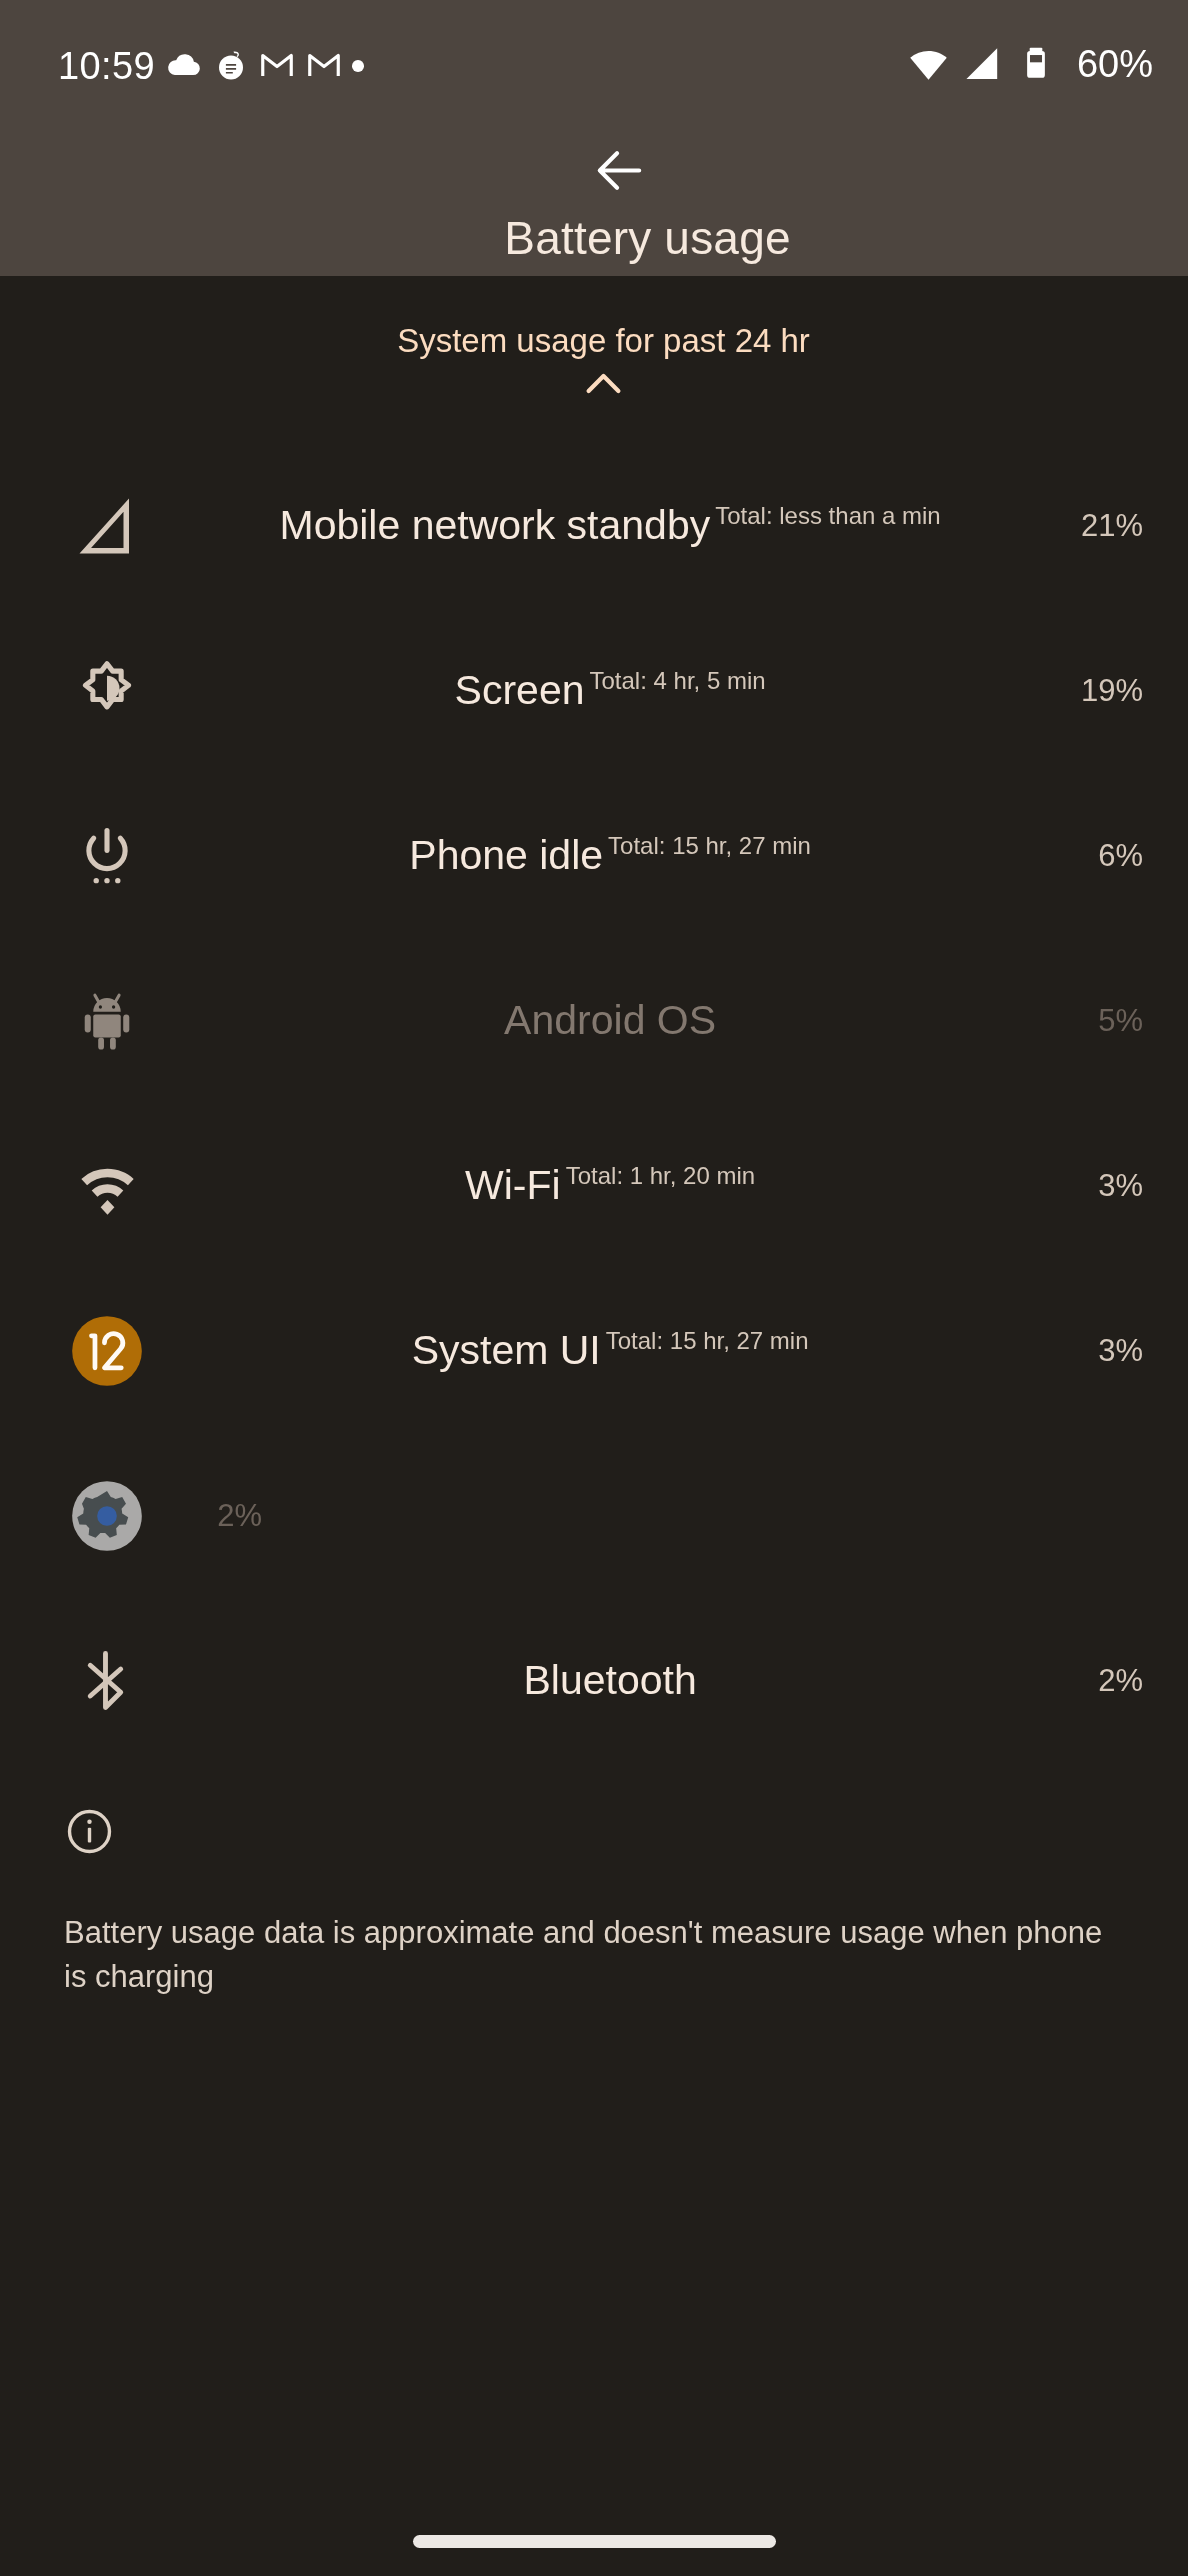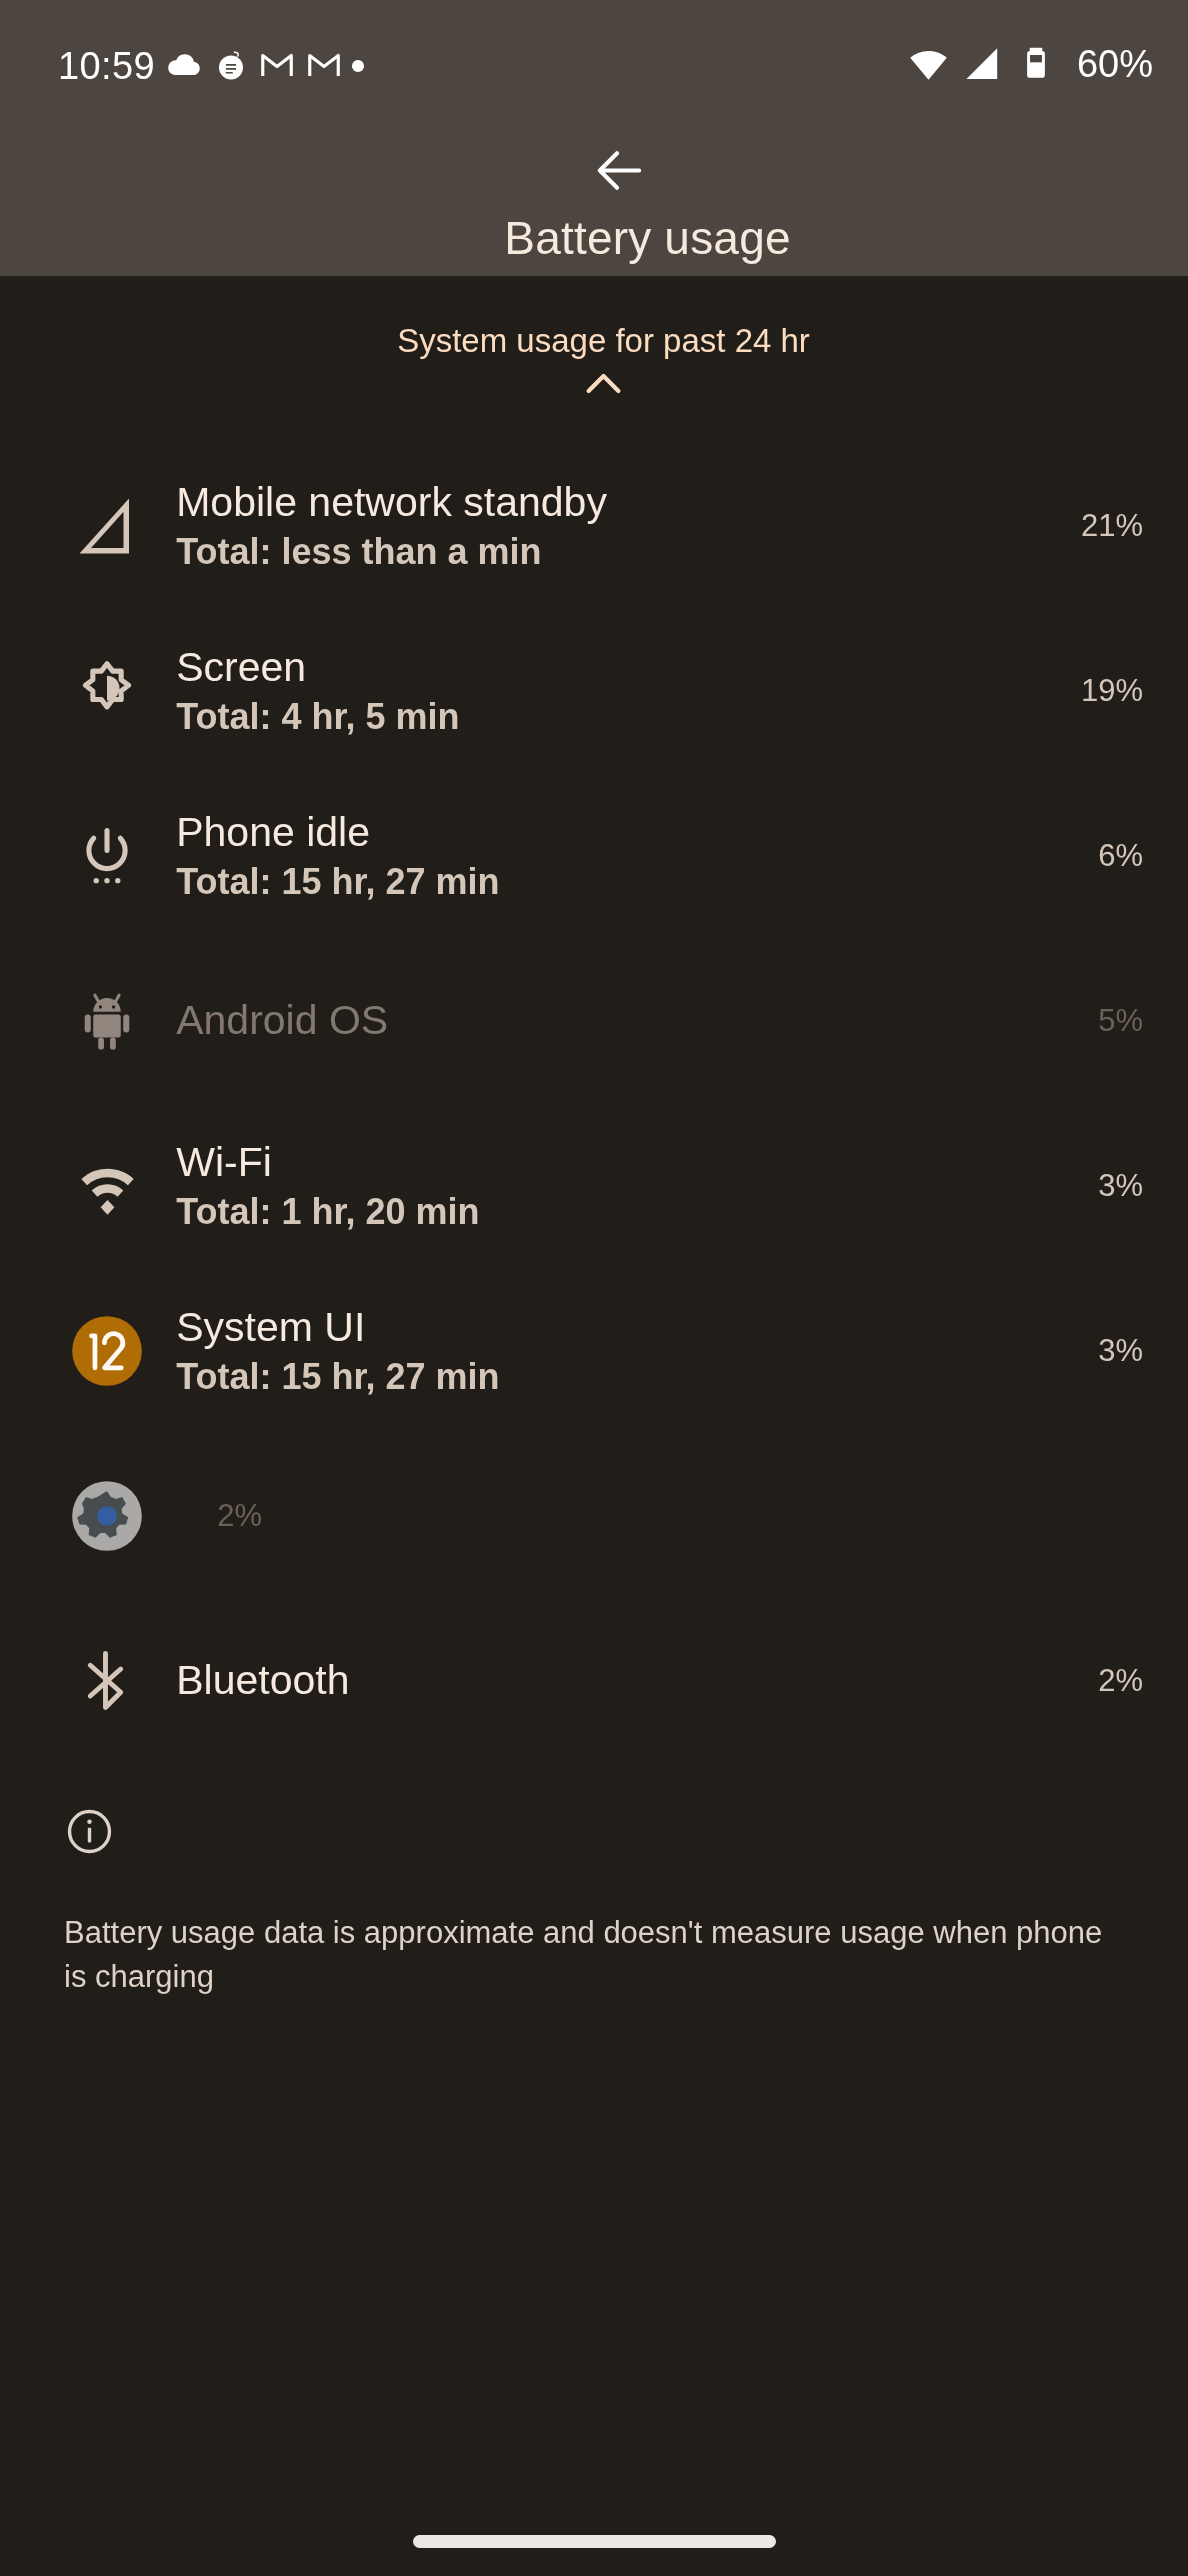--- a/index.html
+++ b/index.html
@@ -50,23 +50,23 @@
   .row{
     display:flex; align-items:center;
     padding:0 46px 0 51px;
     height:165px;
     cursor:pointer;
   }
   .row-icon{
     width:112px; min-width:112px; height:112px;
     display:flex; align-items:center; justify-content:center;
   }
-  .row-text{ flex:1; display:flex; flex-direction:column; justify-content:center; gap:5px; padding-left:13.2px; }
+  .row-text{ flex:1; display:flex; justify-content:center; gap:5px; padding-left:13.2px; }
   .row-title{ font-size:41px; color:#f6e9de; font-weight:400; line-height:1.15; }
-  .row-sub{ font-size:36px; color:#d4c7ba; font-weight:700; line-height:1.15; }
+  .row-sub{ font-size:24px; color:#d4c7ba; font-weight:400; line-height:1.15; }
   .row-pct{ font-size:31px; color:#d4c7ba; min-width:99px; text-align:right; }
 
   .row.dim .row-title{ color:#83786f; }
   .row.dim .row-sub{ color:#6b6159; }
   .row.dim .row-pct{ color:#6b6159; }
   .row.dim .row-icon svg{ opacity:0.62; }
 
   
   .footer{ padding:38px 67px 0 64px; }
   .info-icon{ width:51px; height:51px; }

